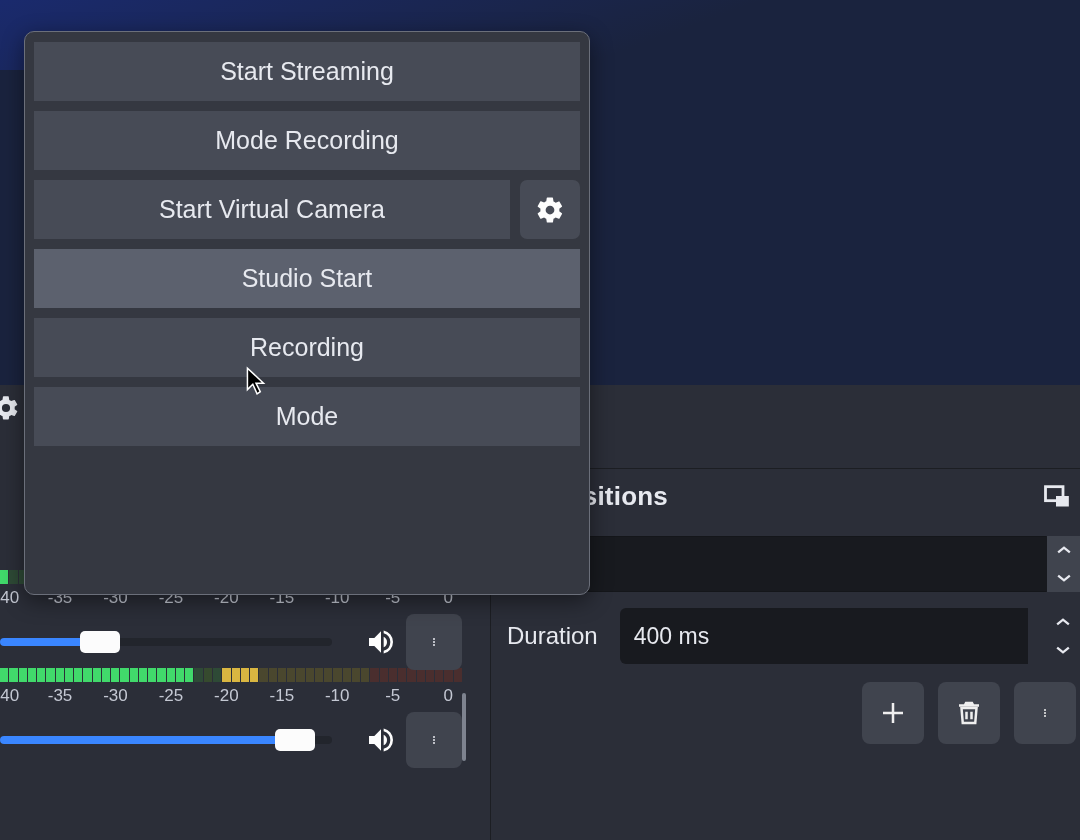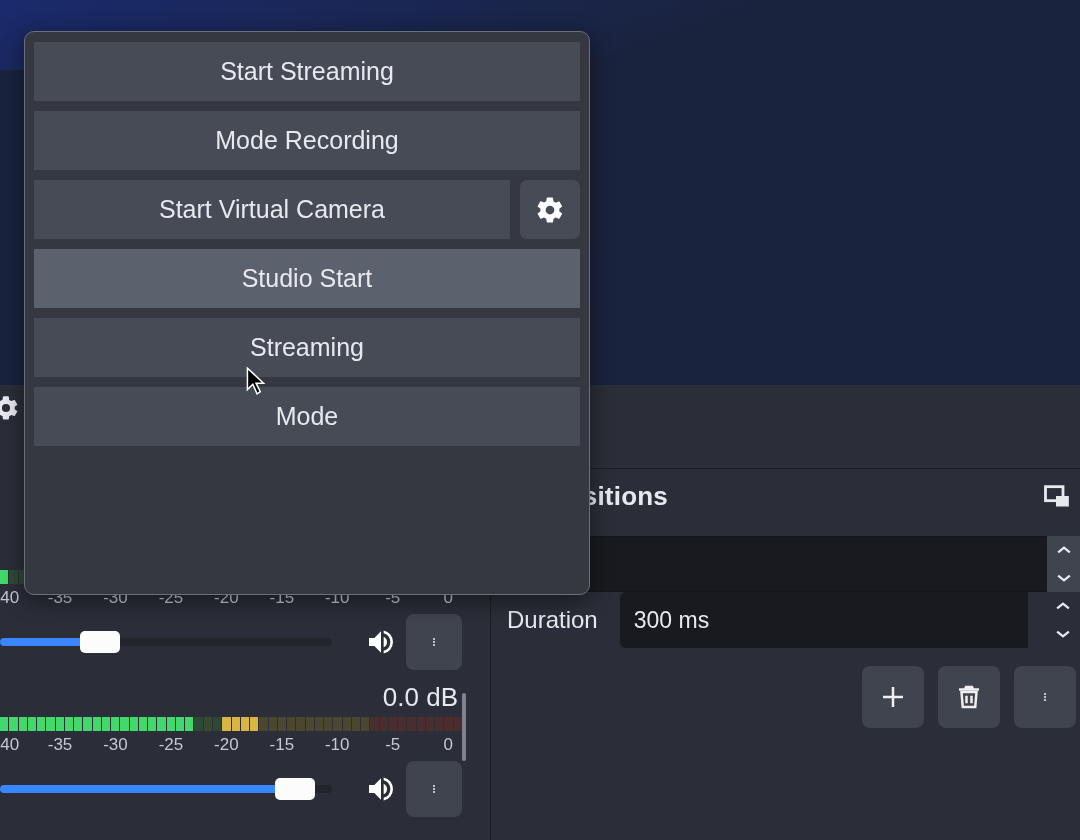--- a/index.html
+++ b/index.html
@@ -179,20 +179,21 @@
     background:#40444e;
     display:flex; flex-direction:column;
     border-left:1px solid #181a1f;
   }
   .spin-half {
     flex:1; display:flex; align-items:center; justify-content:center;
     color:#e7e9ef; cursor:pointer;
   }
   .duration-row {
     display:flex; align-items:center;
+    margin-top:16px;
     padding-left:16px;
     gap:18px;
     height:56px;
   }
   .duration-label { font-size:24px; }
   .duration-input {
     flex:1; height:100%;
     background:#181a1f;
     border-radius:6px 0 0 6px;
     display:flex; align-items:center;
@@ -367,21 +368,20 @@
       <div class="kebab-btn">
         <svg viewBox="0 0 24 24" width="10" height="36">
             <circle cx="12" cy="5" r="2.4" fill="currentColor"></circle>
             <circle cx="12" cy="12" r="2.4" fill="currentColor"></circle>
             <circle cx="12" cy="19" r="2.4" fill="currentColor"></circle>
           </svg>
       </div>
     </div>
   </div>
 
-  <div class="db-label">0.0 dB</div>
   <div class="meter-wrap" style="margin-top:-14px">
     <div class="meter-stack">
       <div class="cell g-on"></div>
         <div class="cell g-on"></div>
         <div class="cell g-on"></div>
         <div class="cell g-on"></div>
         <div class="cell g-on"></div>
         <div class="cell g-on"></div>
         <div class="cell g-on"></div>
         <div class="cell g-on"></div>
@@ -484,21 +484,21 @@
       <div class="spin-half">
           <svg viewBox="0 0 12 8" width="14" height="10">
             <path d="M1 2l5 4 5-4" fill="none" stroke="currentColor" stroke-width="2"></path>
           </svg>
         </div>
     </div>
   </div>
 
   <div class="duration-row">
     <span class="duration-label">Duration</span>
-    <div class="duration-input">300 ms</div>
+    <div class="duration-input">400 ms</div>
     <div class="duration-spin">
       <div class="spin-half">
           <svg viewBox="0 0 12 8" width="14" height="10">
             <path d="M1 6l5-4 5 4" fill="none" stroke="currentColor" stroke-width="2"></path>
           </svg>
         </div>
       <div class="spin-half">
           <svg viewBox="0 0 12 8" width="14" height="10">
             <path d="M1 2l5 4 5-4" fill="none" stroke="currentColor" stroke-width="2"></path>
           </svg>
@@ -536,21 +536,21 @@
     <div class="ctl-btn">Mode Recording</div>
     <div class="ctl-row">
       <div class="ctl-btn main">Start Virtual Camera</div>
       <div class="ctl-gear">
         <svg viewBox="0 0 24 24" width="30" height="30">
           <path fill="currentColor" d="M19.4 13a7.5 7.5 0 0 0 .1-1 7.5 7.5 0 0 0-.1-1l2.1-1.6a.5.5 0 0 0 .1-.6l-2-3.5a.5.5 0 0 0-.6-.2l-2.5 1a7.3 7.3 0 0 0-1.7-1l-.4-2.6A.5.5 0 0 0 13.9 2h-4a.5.5 0 0 0-.5.4L9 5a7.3 7.3 0 0 0-1.7 1l-2.5-1a.5.5 0 0 0-.6.2l-2 3.5a.5.5 0 0 0 .1.6L4.4 11a7.5 7.5 0 0 0-.1 1 7.5 7.5 0 0 0 .1 1l-2.1 1.6a.5.5 0 0 0-.1.6l2 3.5a.5.5 0 0 0 .6.2l2.5-1a7.3 7.3 0 0 0 1.7 1l.4 2.6a.5.5 0 0 0 .5.4h4a.5.5 0 0 0 .5-.4l.4-2.6a7.3 7.3 0 0 0 1.7-1l2.5 1a.5.5 0 0 0 .6-.2l2-3.5a.5.5 0 0 0-.1-.6ZM12 15.5A3.5 3.5 0 1 1 15.5 12 3.5 3.5 0 0 1 12 15.5Z"></path>
         </svg>
       </div>
     </div>
     <div class="ctl-btn hover">Studio Start</div>
-    <div class="ctl-btn">Streaming</div>
+    <div class="ctl-btn">Recording</div>
     <div class="ctl-btn">Mode</div>
   </div>
 </div>
 
 <div class="cursor-arrow">
   <svg viewBox="0 0 20 28" width="22" height="30">
     <path d="M2 2 L2 22 L7 17 L11 26 L14 24 L10 16 L17 16 Z" fill="#000" stroke="#fff" stroke-width="1.4"></path>
   </svg>
 </div>
 

